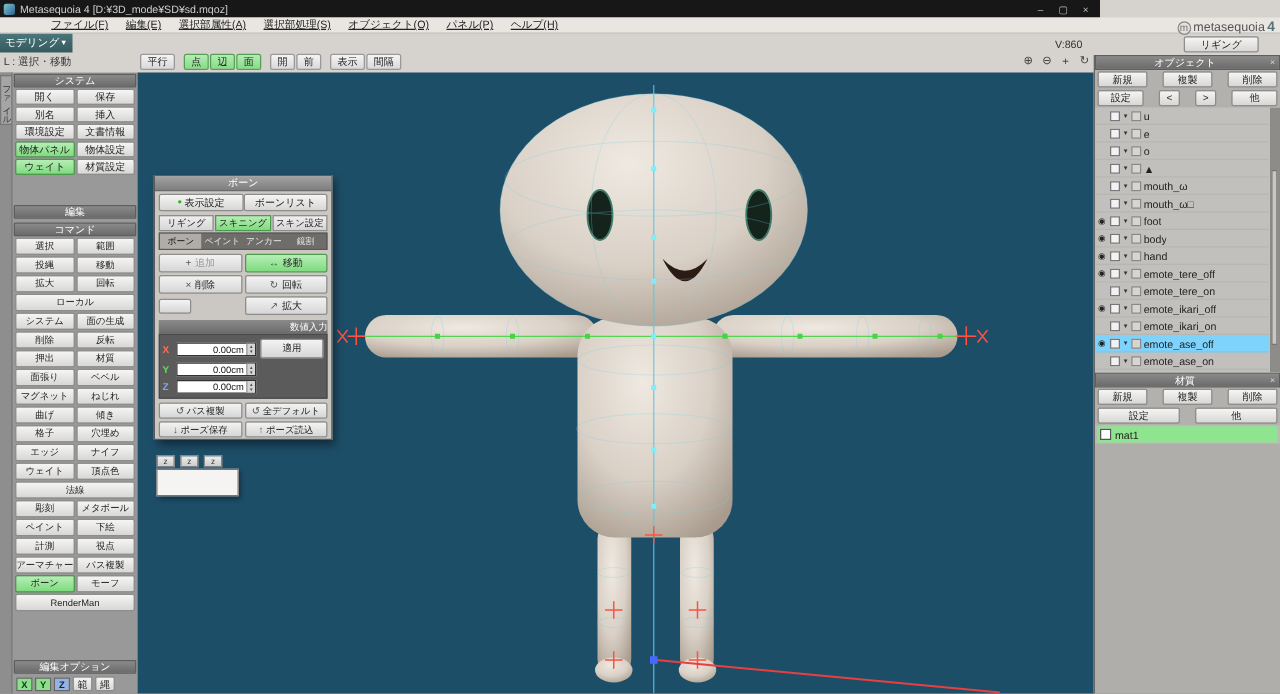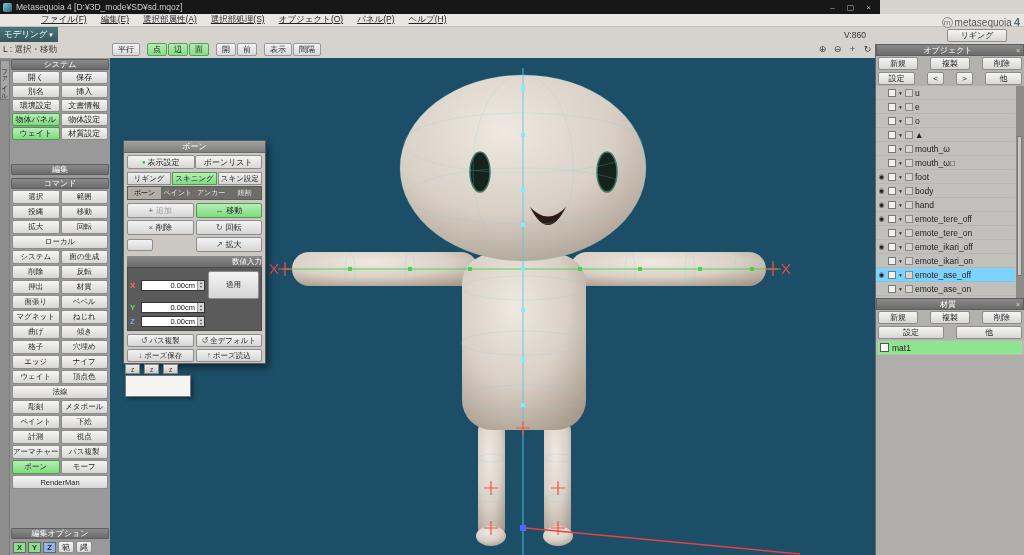--- a/index.html
+++ b/index.html
@@ -82,21 +82,21 @@
   .ti{font-size:8px;color:#555;}
   .tool-btn.on .ti{color:#1e5c1e;}
   .bp-numhead{height:11px;background:linear-gradient(#8a8a8a,#6b6b6b);color:#fff;text-align:right;line-height:11px;font-size:7.5px;margin:1px 3px 0;}
   .bp-num{background:#5b5b5b;margin:0 3px;padding:3px 2px;display:flex;flex-direction:column;gap:3px;border:1px solid #4a4a4a;}
   .num-row{display:flex;align-items:center;gap:3px;}
   .ax-l{width:8px;font-weight:bold;font-size:8px;}
   .ax-x{color:#ff6b5e;}.ax-y{color:#5ede5e;}.ax-z{color:#7da4ff;}
   .num-field{width:64px;height:11px;background:#fff;border:1px solid #333;display:flex;align-items:center;justify-content:flex-end;font-size:7.5px;color:#111;}
   .spin{width:7px;height:100%;background:#d5d5d5;border-left:1px solid #999;display:flex;flex-direction:column;align-items:center;justify-content:center;margin-left:2px;}
   .sarr{font-style:normal;font-size:4px;line-height:4px;color:#444;}
-  .apply-btn{flex:1;height:28px;background:linear-gradient(#f3f3f3,#d6d6d6);border:1px solid #8d8d8d;border-radius:2px;display:flex;align-items:center;justify-content:center;font-size:7.5px;}
+  .apply-btn{flex:1;height:16px;background:linear-gradient(#f3f3f3,#d6d6d6);border:1px solid #8d8d8d;border-radius:2px;display:flex;align-items:center;justify-content:center;font-size:7.5px;}
   .bp-actions{display:grid;grid-template-columns:1fr 1fr;gap:2px;padding:3px 3px 1px;}
   .act-btn{height:13px;display:flex;align-items:center;justify-content:center;gap:2px;background:linear-gradient(#f3f3f3,#d6d6d6);border:1px solid #8d8d8d;border-radius:2px;font-size:7.5px;white-space:nowrap;}
   .bp-apply-row{display:flex;justify-content:center;padding:2px 3px 4px;}
   .bp-apply{width:102px;height:13px;}
 
   
   .mini-panel{position:absolute;left:15px;top:306px;width:70px;}
   .mini-tabs{display:flex;gap:4px;}
   .mini-tab{width:15px;height:10px;background:linear-gradient(#eee,#ccc);border:1px solid #888;font-size:6.5px;display:flex;align-items:center;justify-content:center;color:#333;}
   .mini-body{width:66px;height:22px;background:#f5f4f2;border:1px solid #777;margin-top:1px;box-shadow:2px 2px 4px rgba(0,0,0,.4);}

